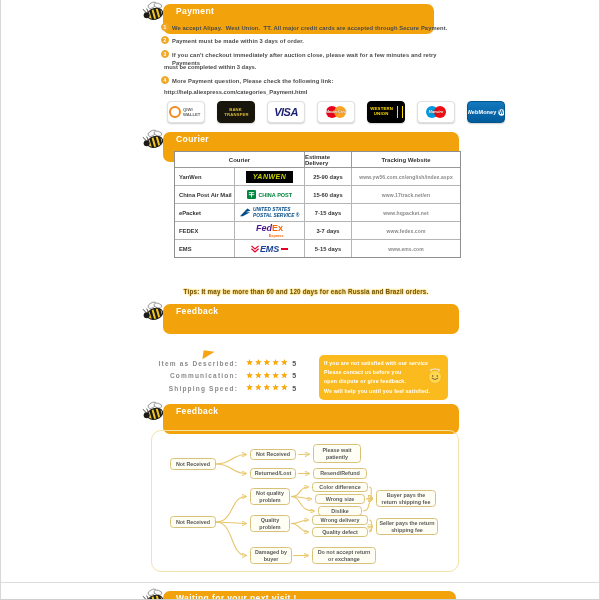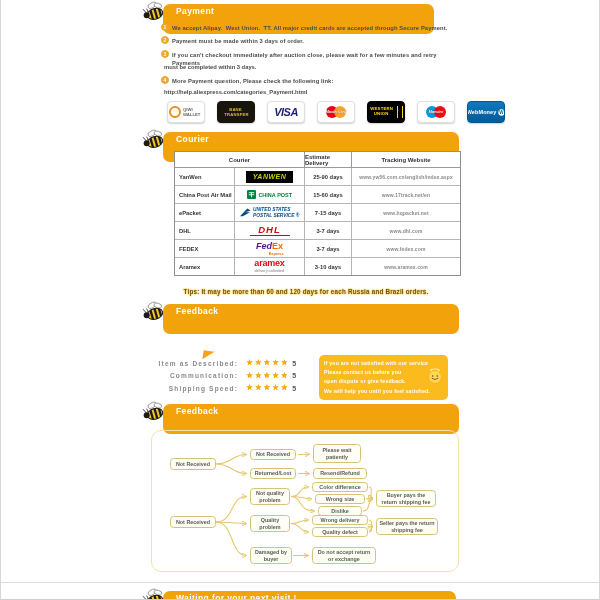--- a/index.html
+++ b/index.html
@@ -264,51 +264,44 @@
           <span class="stack">
             <span>UNITED STATES</span>
             <span>POSTAL SERVICE ®</span>
           </span>
         </span>
       </div>
       <div class="td td-days">7-15 days</div>
       <div class="td td-track last">www.hqpacket.net</div>
     </div>
     <div class="trow">
-      <div class="td td-name">DHL</div>
-      <div class="td td-logo">
-        <span class="lg-dhl">
-              <span class="dhl-t">DHL</span>
-              <span class="dhl-line"></span>
-            </span>
-      </div>
-      <div class="td td-days">3-7 days</div>
-      <div class="td td-track last">www.dhl.com</div>
-    </div>
-    <div class="trow">
       <div class="td td-name">FEDEX</div>
       <div class="td td-logo">
         <span class="lg-fedex">
           <span><span class="fedex-1">Fed</span><span class="fedex-2">Ex</span></span>
           <span class="fedex-sub">Express</span>
         </span>
       </div>
       <div class="td td-days">3-7 days</div>
       <div class="td td-track last">www.fedex.com</div>
     </div>
     <div class="trow">
-      <div class="td td-name">Aramex</div>
+      <div class="td td-name">EMS</div>
       <div class="td td-logo">
-        <span class="lg-aramex">
-          <span class="aramex-t">aramex</span>
-          <span class="aramex-sub">delivery unlimited</span>
+        <span class="lg-ems">
+          <svg width="8" height="8" viewBox="0 0 9 9">
+                <path d="M0.5,1 L4.5,4.5 L8.5,1" stroke="#E4002B" stroke-width="1.4" fill="none"></path>
+                <path d="M0.5,4.2 L4.5,7.7 L8.5,4.2" stroke="#E4002B" stroke-width="1.4" fill="none"></path>
+              </svg>
+          <span class="ems-t">EMS</span>
+          <span class="ems-dash"></span>
         </span>
       </div>
-      <div class="td td-days">3-10 days</div>
-      <div class="td td-track last">www.aramex.com</div>
+      <div class="td td-days">5-15 days</div>
+      <div class="td td-track last">www.ems.com</div>
     </div>
   </div>
 
   <div class="tip">Tips: It may be more than 60 and 120 days for each Russia and Brazil orders.</div>
 
   <div class="sec" style="top:304px">
     <svg class="bee">
           <use href="#bee"></use>
         </svg>
     <div class="bar" style="width:296px">

